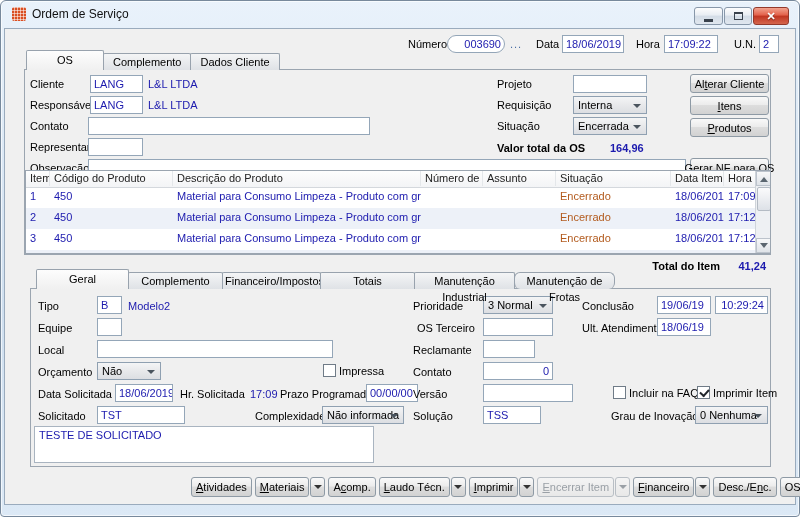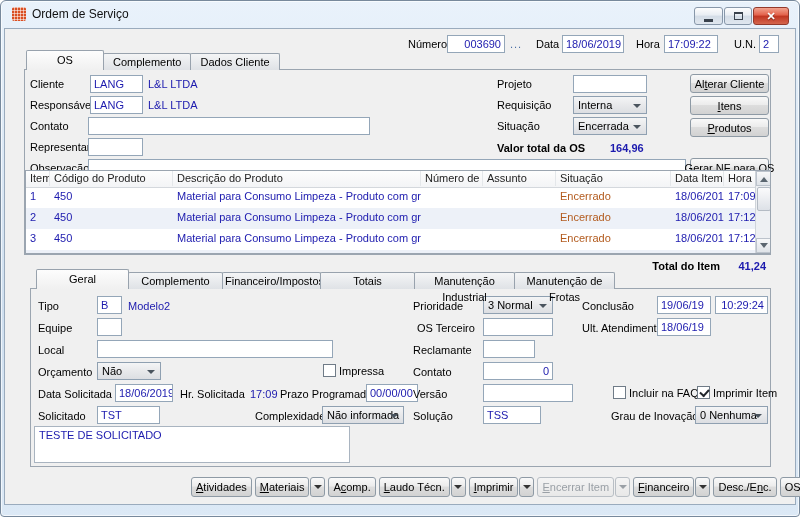--- a/index.html
+++ b/index.html
@@ -86,21 +86,21 @@
   <div class="wbtn max">
       <span class="glyph-max"></span>
     </div>
   <div class="wbtn close">
       <span>✕</span>
     </div>
 
   <div class="client"></div>
 
   <div class="lbl" style="left:408px;top:35px;">Número</div>
-  <div class="inp num" style="left:447px;top:35px;width:58px;">003690</div>
+  <div class="inp num" style="left:447px;top:35px;width:58px;border-radius:9px;">003690</div>
   <div class="link" style="left:510px;top:35px;">...</div>
   <div class="lbl" style="left:536px;top:35px;">Data</div>
   <div class="inp" style="left:562px;top:35px;width:62px;">18/06/2019</div>
   <div class="lbl" style="left:636px;top:35px;">Hora</div>
   <div class="inp" style="left:664px;top:35px;width:54px;">17:09:22</div>
   <div class="lbl" style="left:734px;top:35px;">U.N.</div>
   <div class="inp" style="left:759px;top:35px;width:20px;">2</div>
 
   <div class="tabbar" style="left:26px;top:50px;height:20px;z-index:3;">
     <div class="tab active" style="width:78px;">OS</div>
@@ -209,21 +209,21 @@
 
   <div class="lbl b" style="left:600px;top:257px;width:120px;text-align:right;">Total do Item</div>
   <div class="val b" style="left:726px;top:257px;width:40px;text-align:right;">41,24</div>
 
   <div class="tabbar" style="left:36px;top:269px;height:20px;z-index:3;">
     <div class="tab active" style="width:93px;">Geral</div>
     <div class="tab" style="width:95px;">Complemento</div>
     <div class="tab" style="width:99px;padding:0 2px;">Financeiro/Impostos</div>
     <div class="tab" style="width:95px;">Totais</div>
     <div class="tab" style="width:101px;padding:0 2px;">Manutenção Industrial</div>
-    <div class="tab" style="width:101px;padding:0 2px;">Manutenção de Frotas</div>
+    <div class="tab" style="width:101px;padding:0 2px;border-radius:6px;">Manutenção de Frotas</div>
   </div>
   <div class="panel" style="left:30px;top:288px;width:741px;height:179px;"></div>
 
   <div class="lbl" style="left:38px;top:297px;z-index:2;">Tipo</div>
   <div class="inp" style="left:97px;top:296px;width:25px;z-index:2;">B</div>
   <div class="val" style="left:128px;top:297px;z-index:2;">Modelo2</div>
 
   <div class="lbl" style="left:38px;top:319px;z-index:2;">Equipe</div>
   <div class="inp" style="left:97px;top:318px;width:25px;z-index:2;"></div>
 
@@ -236,25 +236,25 @@
   <div class="lbl" style="left:339px;top:362px;z-index:2;">Impressa</div>
 
   <div class="lbl" style="left:38px;top:385px;z-index:2;">Data Solicitada</div>
   <div class="inp" style="left:115px;top:384px;width:58px;z-index:2;">18/06/2019</div>
   <div class="lbl" style="left:180px;top:385px;z-index:2;">Hr. Solicitada</div>
   <div class="val" style="left:250px;top:385px;z-index:2;">17:09</div>
   <div class="lbl" style="left:280px;top:385px;z-index:2;">Prazo Programado</div>
   <div class="inp" style="left:366px;top:384px;width:52px;z-index:2;">00/00/00</div>
 
   <div class="lbl" style="left:38px;top:407px;z-index:2;">Solicitado</div>
-  <div class="inp" style="left:97px;top:406px;width:63px;z-index:2;">TST</div>
+  <div class="inp" style="left:97px;top:406px;width:88px;z-index:2;">TST</div>
   <div class="lbl" style="left:255px;top:407px;z-index:2;">Complexidade</div>
   <div class="sel" style="left:322px;top:406px;width:82px;z-index:2;">Não informada</div>
 
-  <div class="memo" style="left:34px;top:426px;width:316px;height:37px;z-index:2;">TESTE DE SOLICITADO</div>
+  <div class="memo" style="left:34px;top:426px;width:340px;height:37px;z-index:2;">TESTE DE SOLICITADO</div>
 
   <div class="lbl" style="left:413px;top:297px;z-index:2;">Prioridade</div>
   <div class="sel" style="left:483px;top:296px;width:70px;z-index:2;">3 Normal</div>
   <div class="lbl" style="left:582px;top:297px;z-index:2;">Conclusão</div>
   <div class="inp" style="left:657px;top:296px;width:54px;z-index:2;">19/06/19</div>
   <div class="inp num" style="left:715px;top:296px;width:53px;z-index:2;">10:29:24</div>
 
   <div class="lbl" style="left:417px;top:319px;z-index:2;text-align:right;">OS Terceiro</div>
   <div class="inp" style="left:483px;top:318px;width:70px;z-index:2;"></div>
   <div class="lbl" style="left:582px;top:319px;z-index:2;">Ult. Atendimento</div>

